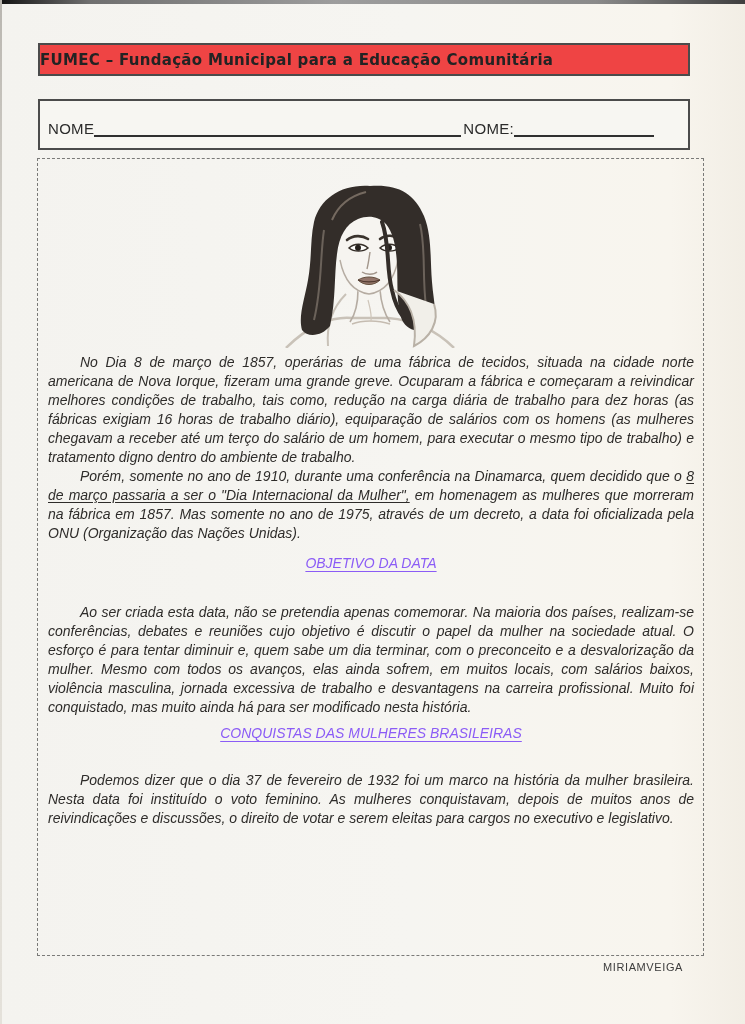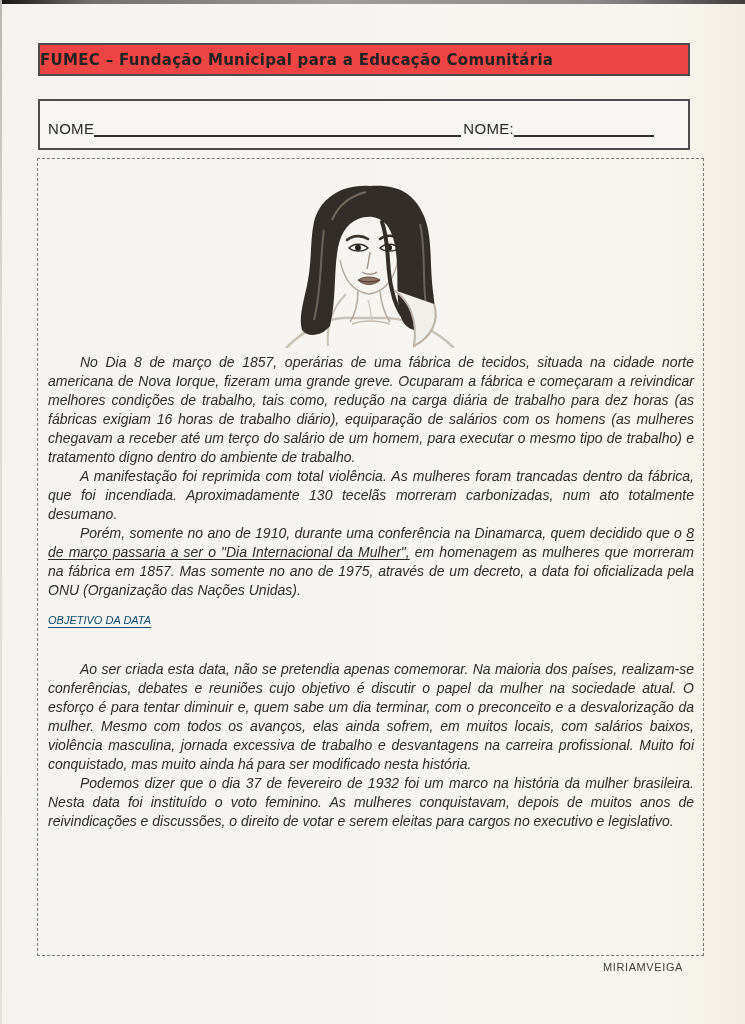--- a/index.html
+++ b/index.html
@@ -47,21 +47,21 @@
     text-decoration:underline; text-underline-offset:3px;
   }
   .portrait { display:block; margin:13px auto 0 auto; }
   .content {
     padding:5px 9px 0 10px;
     font-size:14px; line-height:19px; text-align:justify; color:#2e2c2a;font-style:italic;
   }
   .content p { text-indent:32px; }
   .u { text-decoration:underline; text-underline-offset:2px; }
   .sec-heading {
-    text-align:left; font-size:11px; font-weight:normal; color:#0c4a6e;
+    text-align:center; font-size:14px; font-weight:normal; color:#8b5cf6;
     text-decoration:underline; text-underline-offset:3px;
   }
   .sec-heading.objetivo { margin:11px 0 30px 0; }
   .sec-heading.conquistas { margin:7px 0 28px 0; }
   .signature {
     position:absolute; right:62px; top:961px;
     font-size:11px; letter-spacing:0.6px; color:#3c3c3c;
   }
 </style>
 </head>
@@ -112,25 +112,25 @@
     <path d="M114 50 C 122 72 118 96 124 118 C 126 128 130 138 136 146" fill="none" stroke="#332d29" stroke-width="4" stroke-linecap="round"></path>
     <path d="M56 58 C 52 84 54 116 46 148" stroke="#6b625a" stroke-width="2" fill="none"></path>
     <path d="M152 52 C 158 76 154 104 158 134" stroke="#6b625a" stroke-width="2" fill="none"></path>
     <path d="M98 20 C 82 24 70 34 64 48" stroke="#756a60" stroke-width="2" fill="none"></path>
 
     <path d="M126 118 C 140 128 150 146 146 174 C 162 166 172 150 166 132" fill="#f1efe9" stroke="#b9b1a6" stroke-width="2"></path>
   </svg>
 
   <div class="content">
     <p>No Dia 8 de março de 1857, operárias de uma fábrica de tecidos, situada na cidade norte americana de Nova Iorque, fizeram uma grande greve. Ocuparam a fábrica e começaram a reivindicar melhores condições de trabalho, tais como, redução na carga diária de trabalho para dez horas (as fábricas exigiam 16 horas de trabalho diário), equiparação de salários com os homens (as mulheres chegavam a receber até um terço do salário de um homem, para executar o mesmo tipo de trabalho) e tratamento digno dentro do ambiente de trabalho.</p>
-    <p>A manifestação foi reprimida com total violência. As mulheres foram trancadas dentro da fábrica, que foi incendiada. Aproximadamente 130 tecelãs morreram carbonizadas, num ato totalmente desumano.</p>
     <p><span>Porém, somente no ano de 1910, durante uma conferência na Dinamarca, quem decidido que o </span><span class="u">8 de março passaria a ser o "Dia Internacional da Mulher",</span><span> em homenagem as mulheres que morreram na fábrica em 1857. Mas somente no ano de 1975, através de um decreto, a data foi oficializada pela ONU (Organização das Nações Unidas).</span></p>
 
     <h2 class="sec-heading objetivo">OBJETIVO DA DATA</h2>
 
     <p>Ao ser criada esta data, não se pretendia apenas comemorar. Na maioria dos países, realizam-se conferências, debates e reuniões cujo objetivo é discutir o papel da mulher na sociedade atual. O esforço é para tentar diminuir e, quem sabe um dia terminar, com o preconceito e a desvalorização da mulher. Mesmo com todos os avanços, elas ainda sofrem, em muitos locais, com salários baixos, violência masculina, jornada excessiva de trabalho e desvantagens na carreira profissional. Muito foi conquistado, mas muito ainda há para ser modificado nesta história.</p>
 
+    <h2 class="sec-heading conquistas">CONQUISTAS DAS MULHERES BRASILEIRAS</h2>
 
     <p>Podemos dizer que o dia 37 de fevereiro de 1932 foi um marco na história da mulher brasileira. Nesta data foi instituído o voto feminino. As mulheres conquistavam, depois de muitos anos de reivindicações e discussões, o direito de votar e serem eleitas para cargos no executivo e legislativo.</p>
   </div>
 </div>
 
 <div class="signature">MIRIAMVEIGA</div>
 
 </body></html>

